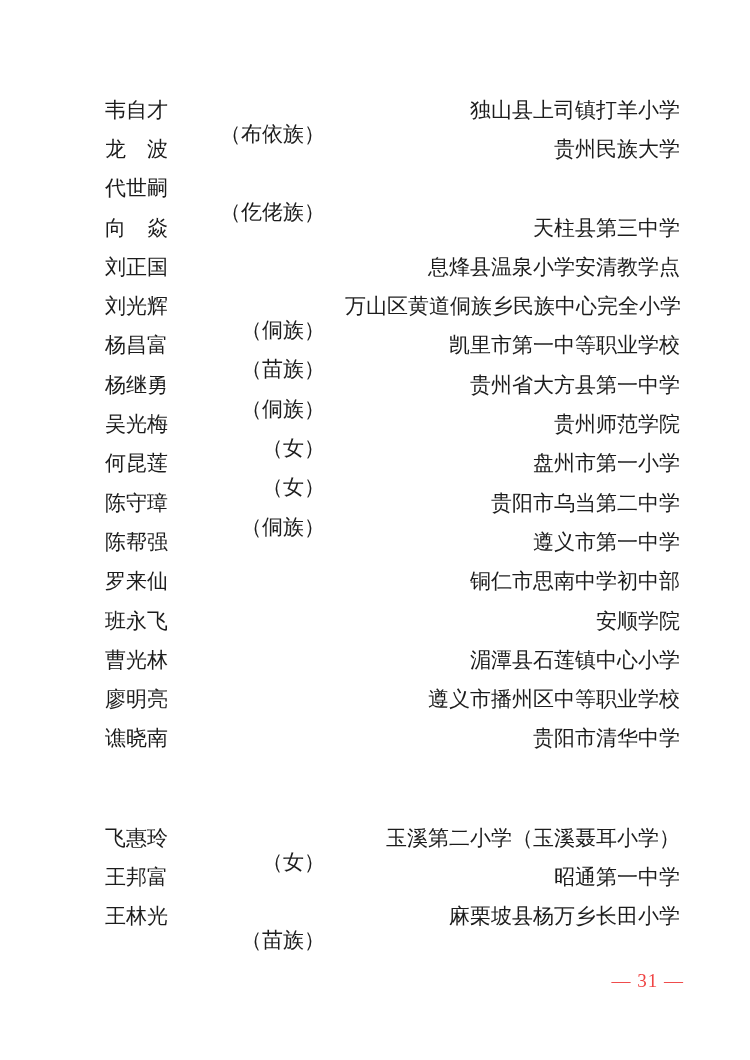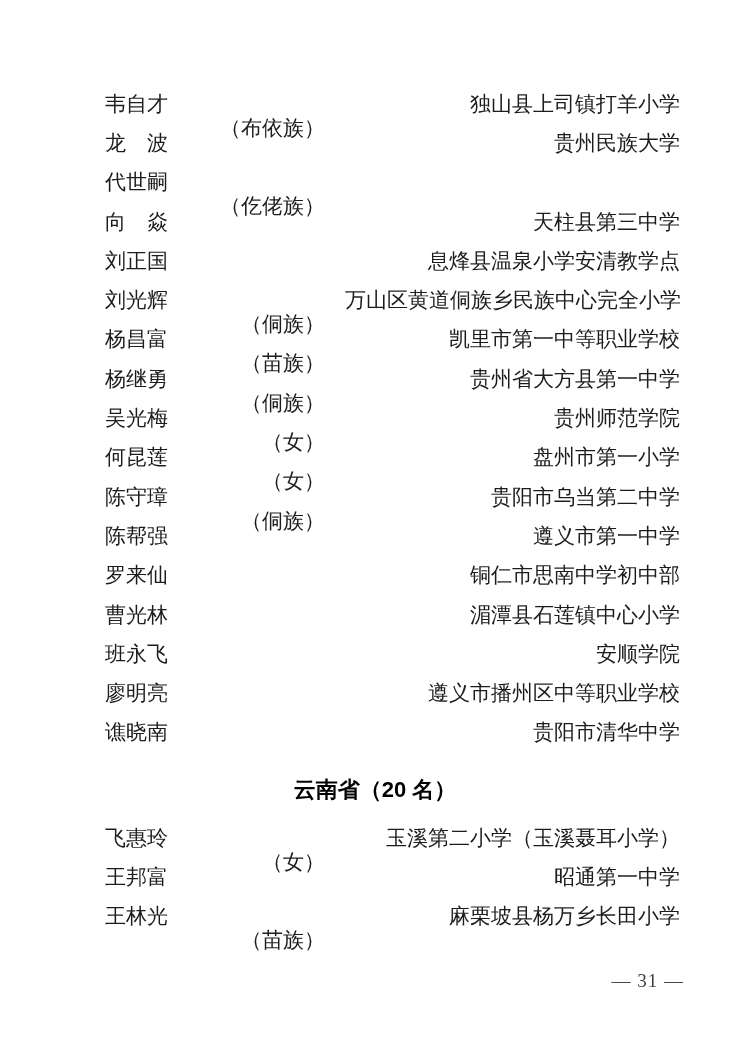--- a/index.html
+++ b/index.html
@@ -14,21 +14,21 @@
     background: #ffffff;
     color: #1c1c1c;
     font-family: "Liberation Serif", "DejaVu Serif", serif;
     overflow: hidden;
   }
   .roster {
     position: absolute;
     left: 105px;
     right: 70px;
   }
-  .roster-main { top: 84px; }
+  .roster-main { top: 90px; }
   .roster-section { top: 818px; }
   .row {
     display: flex;
     align-items: center;
     height: 39.3px;
     font-size: 21px;
     white-space: nowrap;
   }
   .cell-name {
     width: 100px;
@@ -55,21 +55,21 @@
     font-weight: bold;
     font-size: 22px;
     color: #000000;
   }
   .page-number {
     position: absolute;
     top: 970px;
     right: 66px;
     font-size: 19px;
     letter-spacing: 1px;
-    color: #404040;
+    color: #ef4444;
   }
 </style>
 </head>
 <body>
 
 <div class="page">
 
   <div class="roster roster-main">
       <div class="row">
         <div class="cell-name">韦自才</div>
@@ -127,42 +127,41 @@
       <div class="row">
         <div class="cell-name">陈帮强</div>
         <div class="cell-eth"></div>
         <div class="cell-school">遵义市第一中学</div>
       </div>
       <div class="row">
         <div class="cell-name">罗来仙</div>
         <div class="cell-school">铜仁市思南中学初中部</div>
       </div>
       <div class="row">
+        <div class="cell-name">班永飞</div>
+        <div class="cell-eth"></div>
+        <div class="cell-school">安顺学院</div>
+      </div>
+      <div class="row">
         <div class="cell-name">曹光林</div>
         <div class="cell-eth"></div>
         <div class="cell-school">湄潭县石莲镇中心小学</div>
-      </div>
-      <div class="row">
-        <div class="cell-name">班永飞</div>
-        <div class="cell-eth"></div>
-        <div class="cell-school">安顺学院</div>
       </div>
       <div class="row">
         <div class="cell-name">廖明亮</div>
         <div class="cell-eth"></div>
         <div class="cell-school">遵义市播州区中等职业学校</div>
       </div>
       <div class="row">
         <div class="cell-name">谯晓南</div>
         <div class="cell-eth"></div>
         <div class="cell-school">贵阳市清华中学</div>
       </div>
     </div>
 
-  <div class="section-header">云南省（20 名）</div>
 
   <div class="roster roster-section">
       <div class="row">
         <div class="cell-name">飞惠玲</div>
         <div class="cell-eth">（女）</div>
         <div class="cell-school">玉溪第二小学（玉溪聂耳小学）</div>
       </div>
       <div class="row">
         <div class="cell-name">王邦富</div>
         <div class="cell-eth"></div>

